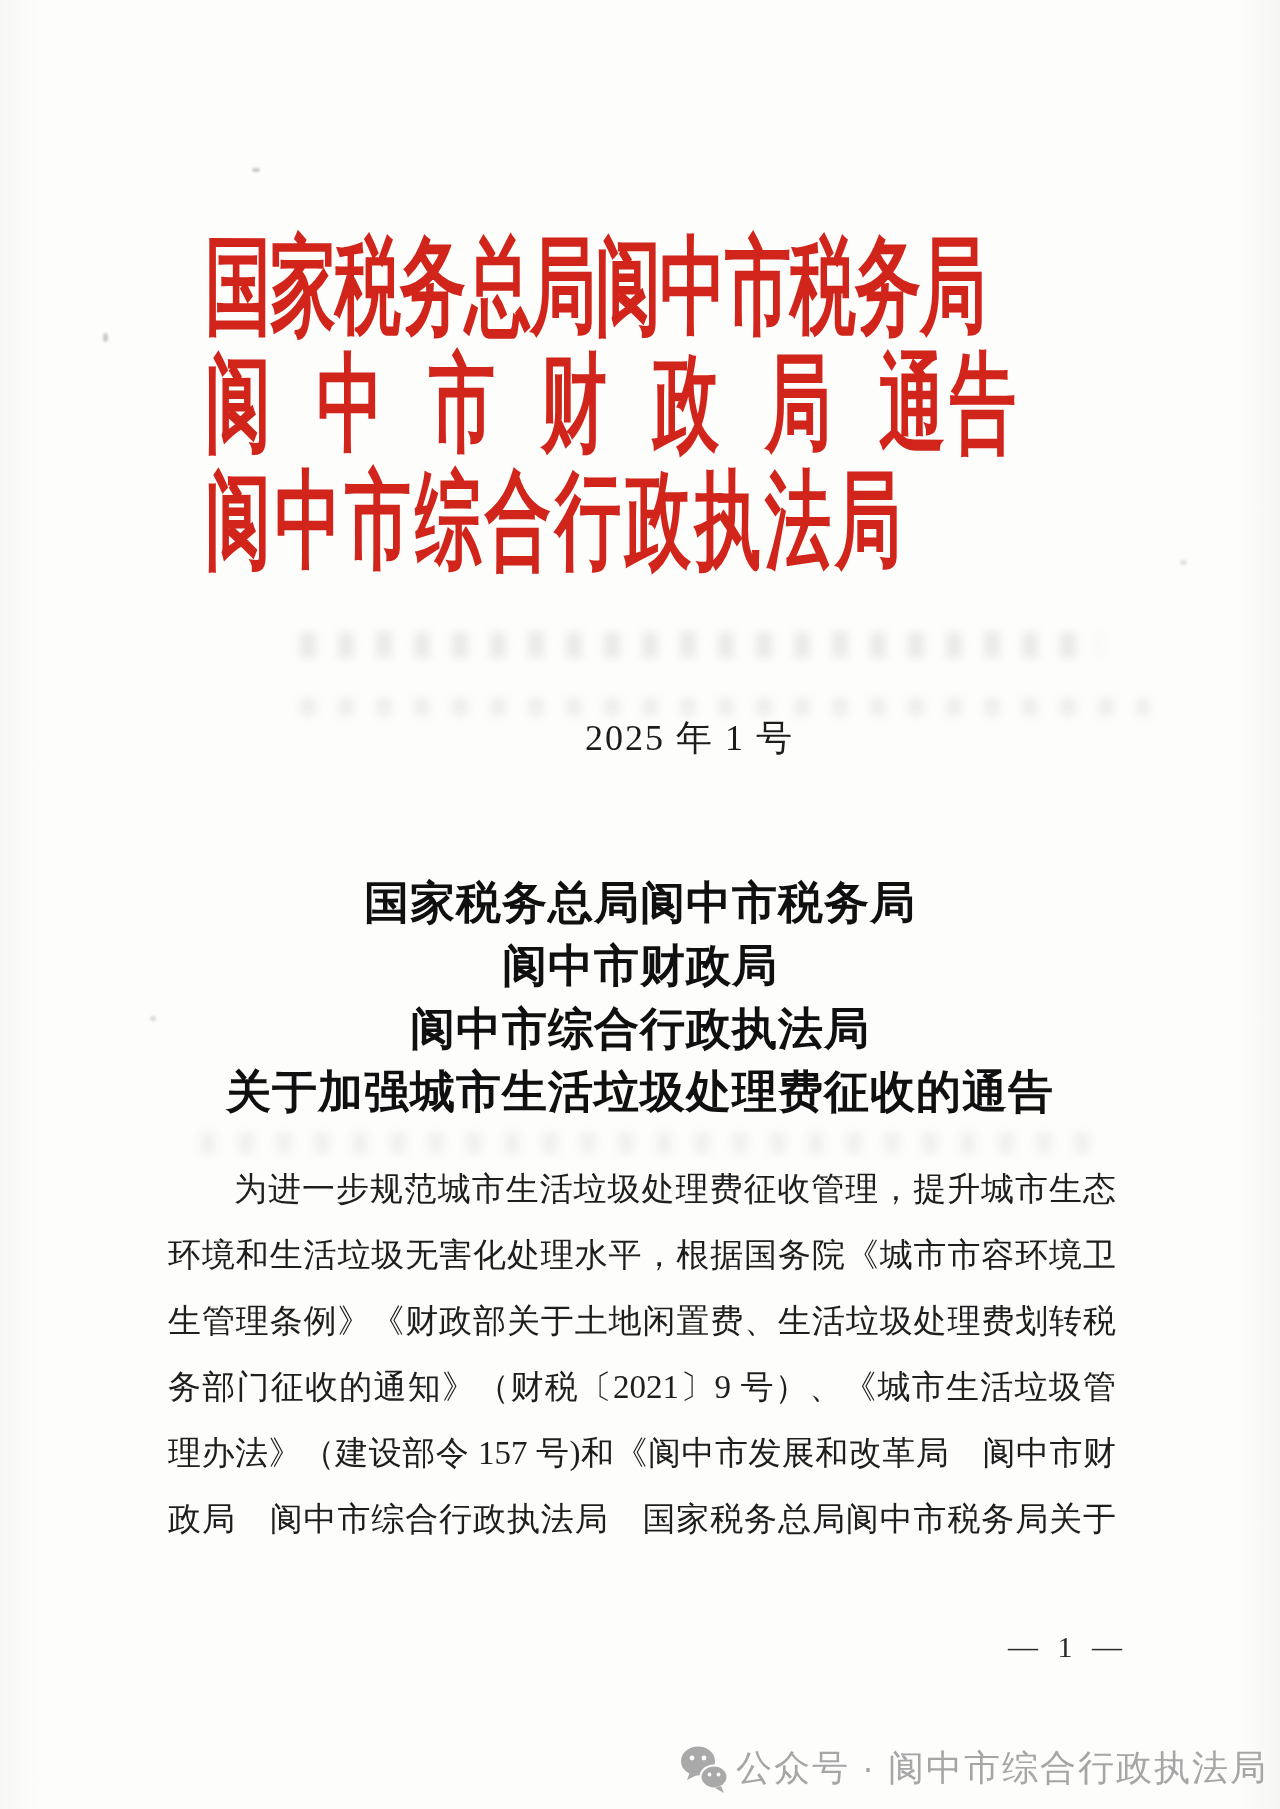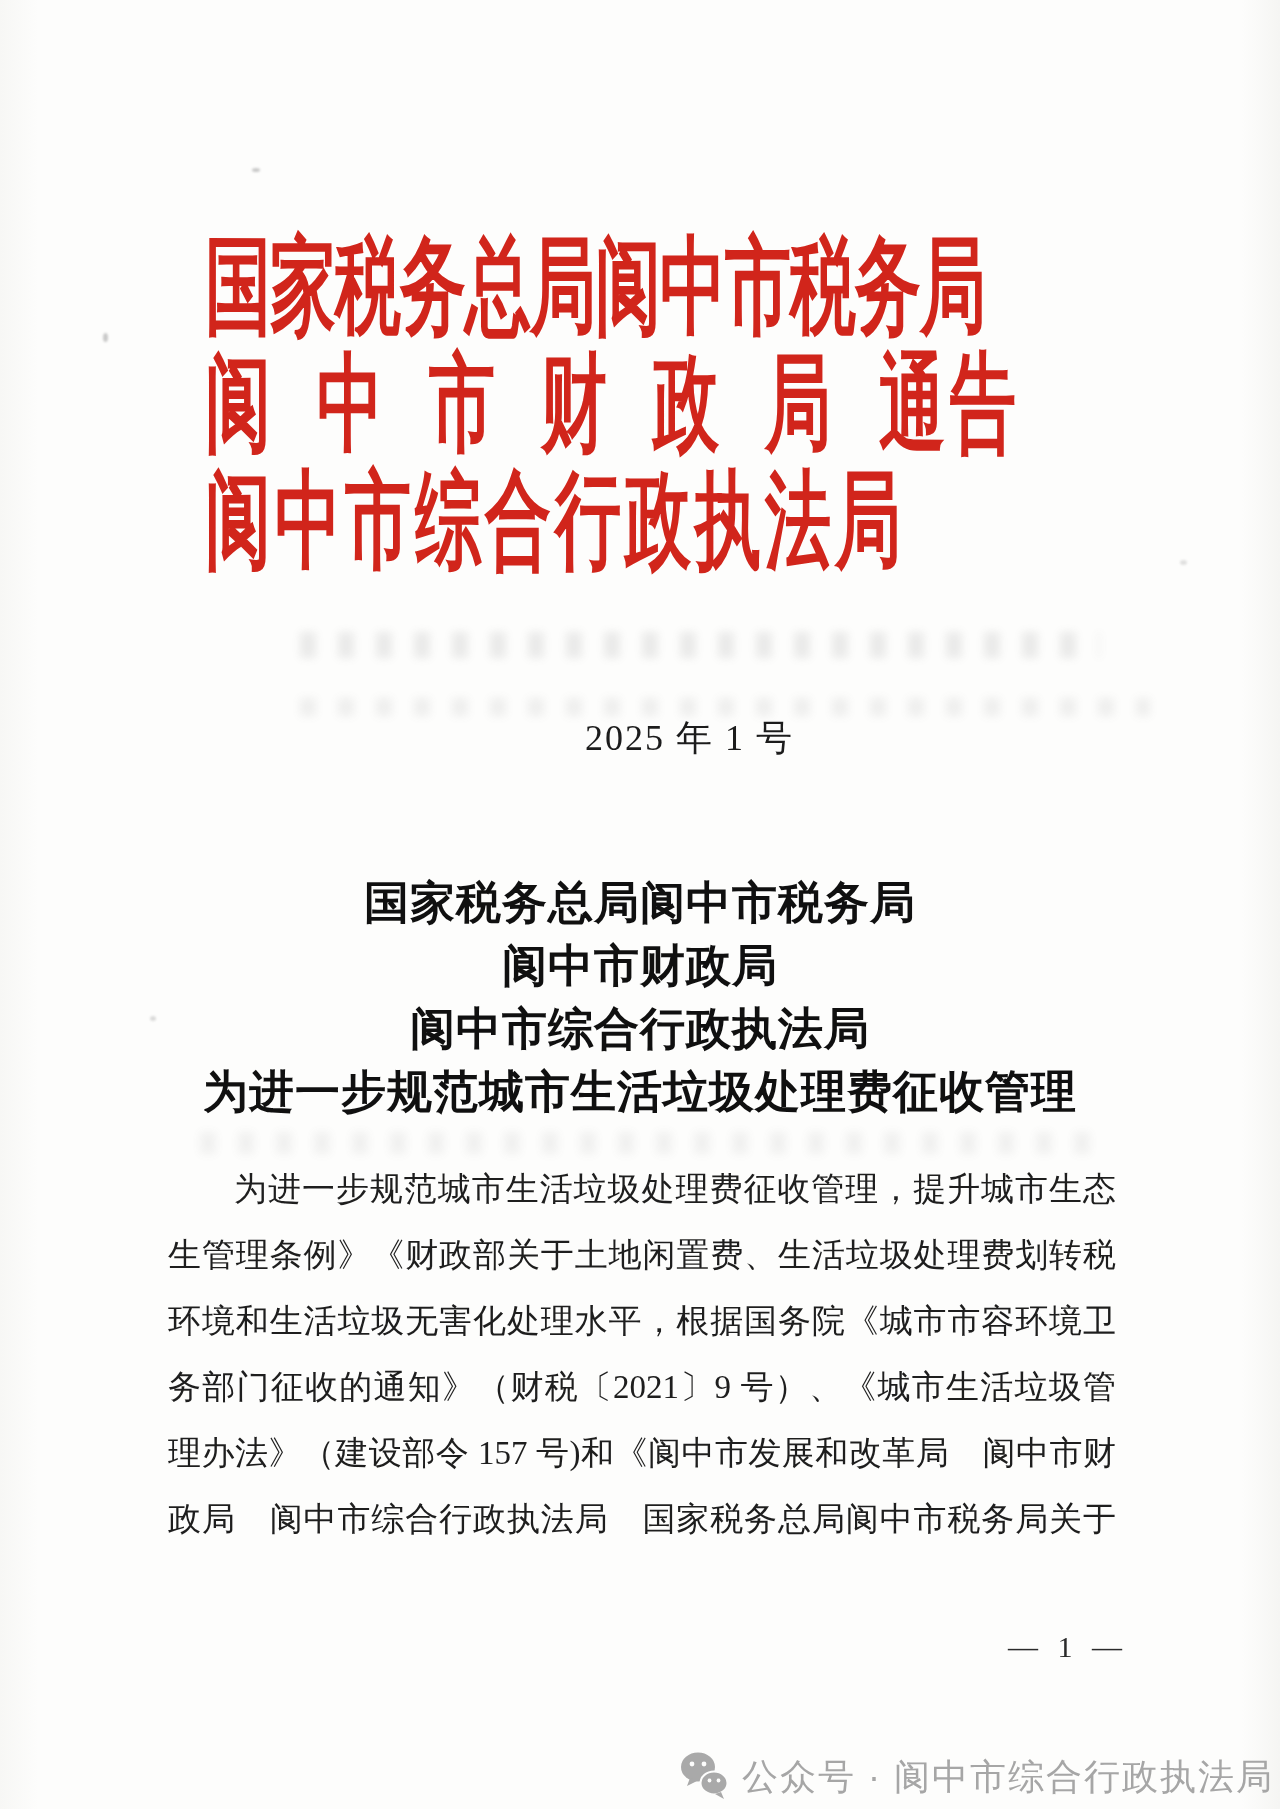--- a/index.html
+++ b/index.html
@@ -50,21 +50,21 @@
 
   
   .page-number{
     position:absolute;left:1008px;top:1630px;
     font-size:30px;color:#2a2a2a;letter-spacing:6px;white-space:nowrap;
   }
 
   
   .footer{
     position:absolute;left:678px;top:1744px;height:58px;
-    display:flex;align-items:flex-end;gap:12px;white-space:nowrap;
+    display:flex;align-items:flex-start;gap:6px;white-space:nowrap;
   }
   .wechat-icon{width:52px;height:52px;display:block;flex:0 0 auto;}
   .footer-label{font-size:36px;letter-spacing:2px;color:#a6a6a6;
     font-family:"Liberation Sans","DejaVu Sans",sans-serif;}
 
   
   .smudge{
     position:absolute;height:26px;opacity:.16;filter:blur(4px);
     background:repeating-linear-gradient(90deg,
       rgba(110,110,110,.8) 0 16px, rgba(110,110,110,0) 16px 38px);
@@ -100,27 +100,27 @@
     </div>
     <div class="rh-line rh-l3">阆中市综合行政执法局</div>
   </div>
 
   <div class="doc-number">2025 年 1 号</div>
 
   <div class="title-block">
     <div class="title-line">国家税务总局阆中市税务局</div>
     <div class="title-line">阆中市财政局</div>
     <div class="title-line">阆中市综合行政执法局</div>
-    <div class="title-line">为进一步规范城市生活垃圾处理费征收管理</div>
+    <div class="title-line">关于加强城市生活垃圾处理费征收的通告</div>
   </div>
 
   <div class="body-block">
     <div class="body-line indent">为进一步规范城市生活垃圾处理费征收管理，提升城市生态</div>
+    <div class="body-line">环境和生活垃圾无害化处理水平，根据国务院《城市市容环境卫</div>
     <div class="body-line">生管理条例》《财政部关于土地闲置费、生活垃圾处理费划转税</div>
-    <div class="body-line">环境和生活垃圾无害化处理水平，根据国务院《城市市容环境卫</div>
     <div class="body-line">务部门征收的通知》（财税〔2021〕9 号）、《城市生活垃圾管</div>
     <div class="body-line">理办法》（建设部令 157 号)和《阆中市发展和改革局　阆中市财</div>
     <div class="body-line">政局　阆中市综合行政执法局　国家税务总局阆中市税务局关于</div>
   </div>
 
   <div class="page-number">— 1 —</div>
 
   <div class="footer">
     <svg class="wechat-icon" viewBox="0 0 52 52" xmlns="http://www.w3.org/2000/svg">
       <ellipse cx="20" cy="17" rx="17" ry="14.5" fill="#a9a9a9"></ellipse>

